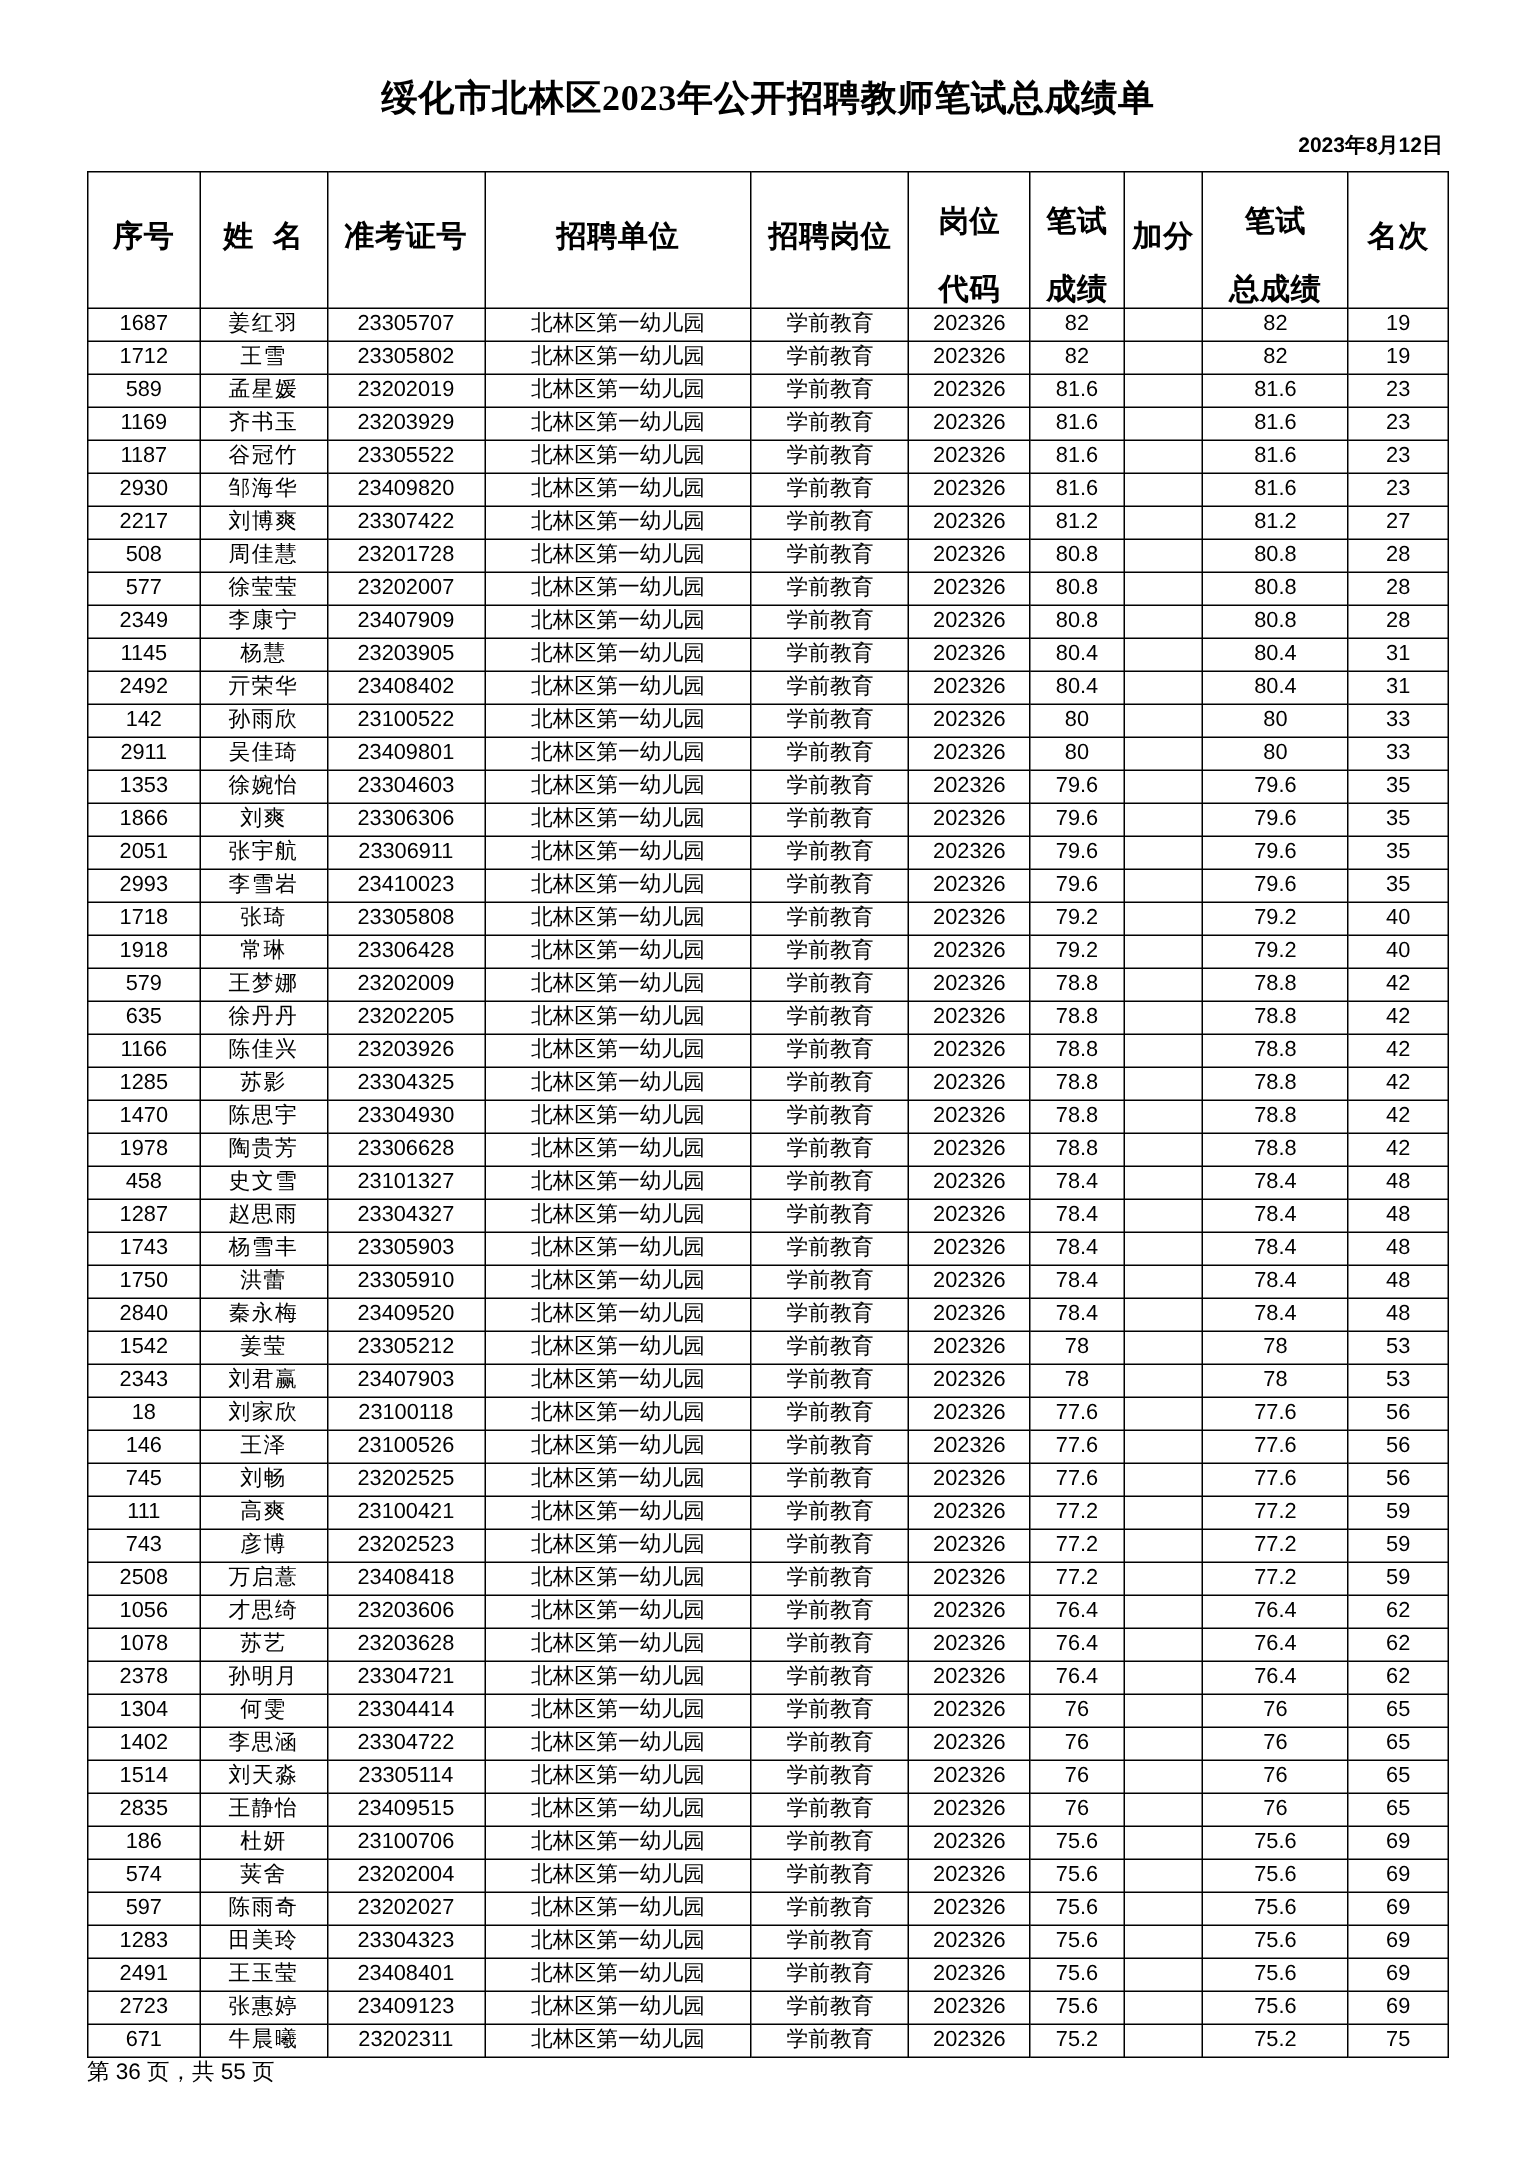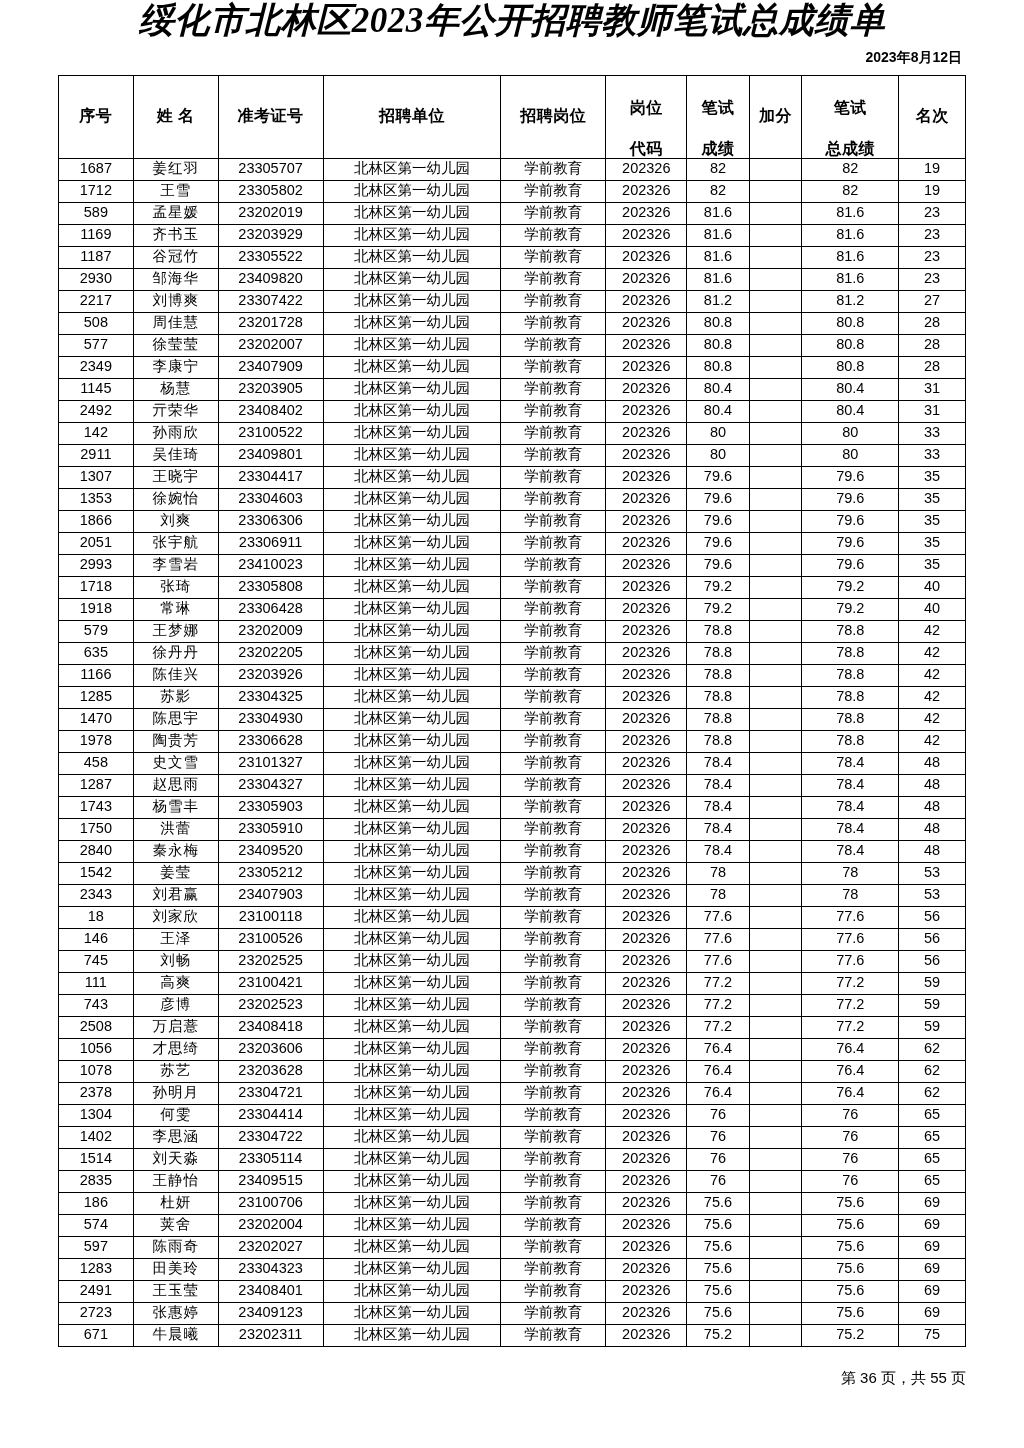--- a/index.html
+++ b/index.html
@@ -17,26 +17,26 @@
   }
   .page {
     width: 1024px;
     height: 1448px;
     box-sizing: border-box;
     padding: 0 58px;
     position: relative;
   }
   .doc-title {
     text-align: center;
-    font-size: 35px;
+    font-size: 24px;
     font-weight: bold;
     letter-spacing: 0.5px;
+    padding-top: 52px;
     line-height: 1.2;
     font-family: "Liberation Serif", "DejaVu Serif", serif;
-    font-style: italic;
   }
   .doc-date {
     text-align: right;
     font-size: 14px;
     font-weight: bold;
     margin-top: 7px;
     padding-right: 4px;
     font-family: "Liberation Sans", sans-serif;
   }
   table.grid {
@@ -51,39 +51,39 @@
     vertical-align: middle;
     font-size: 14.5px;
     line-height: 1.05;
     padding: 0;
     height: 21px;
     white-space: nowrap;
     overflow: hidden;
   }
   table.grid thead th {
     font-weight: bold;
-    font-size: 16px;
+    font-size: 20px;
     height: 44px;
     letter-spacing: 0.5px;
+    font-family: Liberation Mono, monospace;
   }
   th .two-line {
     display: block;
     line-height: 1.05;
     margin-top: 24px;
   }
   td.name-cell {
     letter-spacing: 1px;
   }
   td.unit-cell, td.post-cell {
     letter-spacing: 0px;
   }
   .footer {
-    text-align: right;
+    text-align: left;
     font-size: 15px;
-    margin-top: 22px;
     font-family: "Liberation Sans", sans-serif;
   }
   
   col.c-seq   { width: 74px; }
   col.c-name  { width: 84px; }
   col.c-exam  { width: 104px; }
   col.c-unit  { width: 176px; }
   col.c-post  { width: 104px; }
   col.c-code  { width: 80px; }
   col.c-score { width: 62px; }
@@ -298,32 +298,20 @@
           <td>23409801</td>
           <td class="unit-cell">北林区第一幼儿园</td>
           <td class="post-cell">学前教育</td>
           <td>202326</td>
           <td>80</td>
           <td></td>
           <td>80</td>
           <td>33</td>
         </tr>
         <tr>
-          <td>1307</td>
-          <td class="name-cell">王晓宇</td>
-          <td>23304417</td>
-          <td class="unit-cell">北林区第一幼儿园</td>
-          <td class="post-cell">学前教育</td>
-          <td>202326</td>
-          <td>79.6</td>
-          <td></td>
-          <td>79.6</td>
-          <td>35</td>
-        </tr>
-        <tr>
           <td>1353</td>
           <td class="name-cell">徐婉怡</td>
           <td>23304603</td>
           <td class="unit-cell">北林区第一幼儿园</td>
           <td class="post-cell">学前教育</td>
           <td>202326</td>
           <td>79.6</td>
           <td></td>
           <td>79.6</td>
           <td>35</td>

